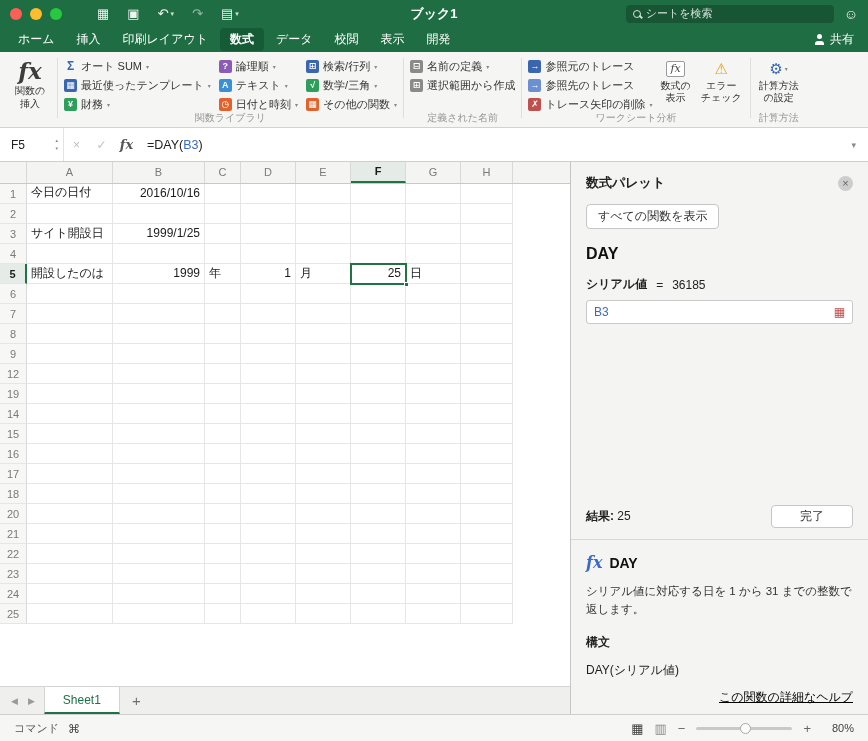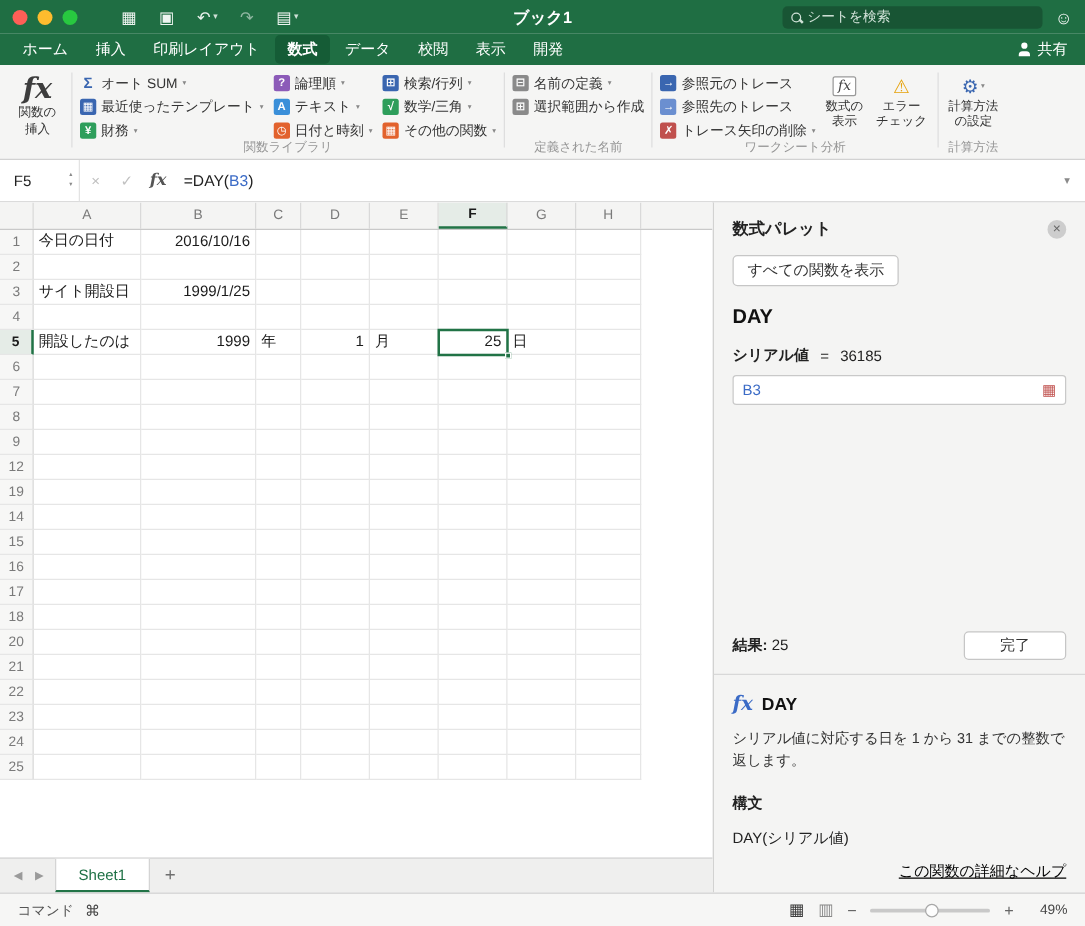--- a/index.html
+++ b/index.html
@@ -632,17 +632,17 @@
       <span class="modeico">⌘</span>
     </div>
     <div class="sright">
       <span class="viewico act">▦</span>
       <span class="viewico">▥</span>
       <span class="zoomminus">−</span>
       <span class="ztrack">
           <span class="zknob"></span>
         </span>
       <span class="zoomplus">+</span>
-      <span class="zoomlabel">49%</span>
+      <span class="zoomlabel">80%</span>
     </div>
   </div>
 
 </div>
 
 </body></html>

